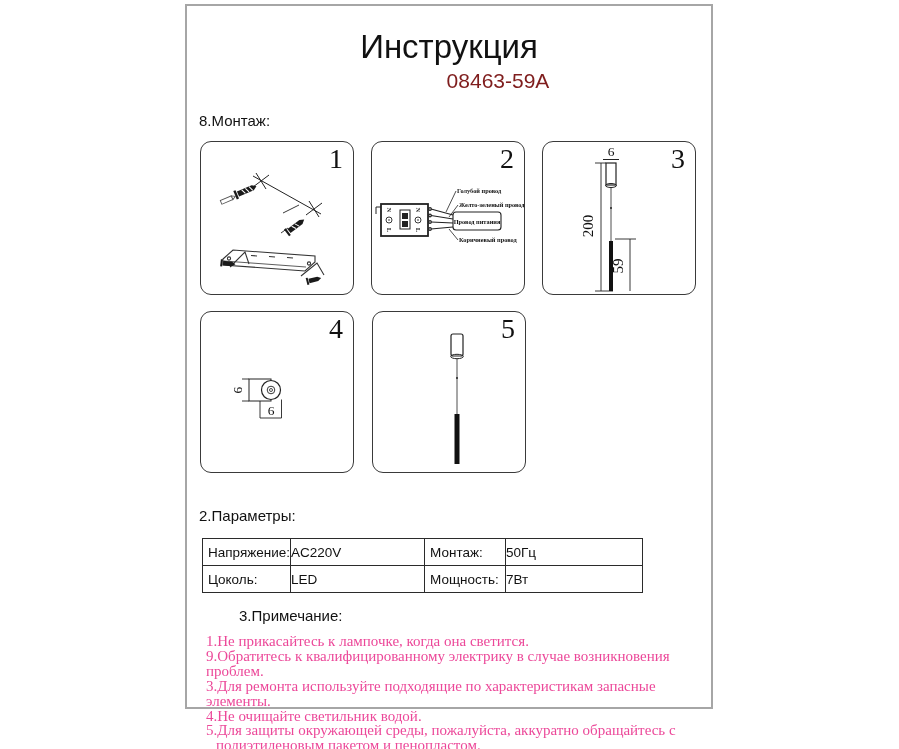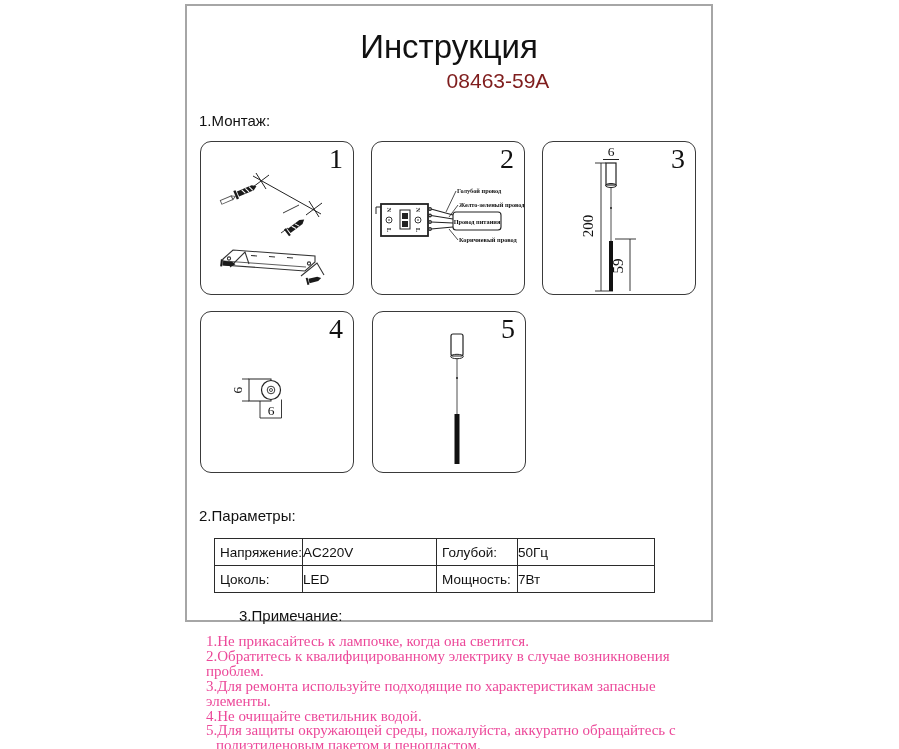--- a/index.html
+++ b/index.html
@@ -1,51 +1,51 @@
 <!DOCTYPE html>
 <html><head>
 <meta charset="utf-8">
 <style>
   html,body{margin:0;padding:0;background:#ffffff;}
   body{width:899px;height:749px;position:relative;font-family:"Liberation Sans",sans-serif;color:#1a1a1a;}
-  .page{position:absolute;left:185px;top:4px;width:528px;height:618px;background:#ffffff;border:2px solid #a6a6a6;box-sizing:border-box;}
+  .page{position:absolute;left:185px;top:4px;width:528px;height:705px;background:#ffffff;border:2px solid #a6a6a6;box-sizing:border-box;}
   .title{position:absolute;left:0;right:0;top:22px;text-align:center;font-size:33px;line-height:38px;color:#111;}
   .model{position:absolute;left:0;right:0;top:63px;text-align:center;font-size:21px;line-height:24px;color:#7f1d1d;transform:translateX(49px);}
   .heading{position:absolute;font-size:15px;color:#111;}
   .h-montage{left:12px;top:106px;}
   .h-params{left:12px;top:501px;}
   .h-notes{left:12px;top:601px;margin-left:40px;}
   .panel{position:absolute;border:1.2px solid #3a3a3a;border-radius:11px;box-sizing:border-box;background:#fff;}
   .row1{top:135px;height:154px;width:154px;}
   .row2{top:305px;height:162px;width:154px;}
   .p1{left:13px;}  .p2{left:184px;}  .p3{left:355px;}
   .p4{left:13px;}  .p5{left:185px;}
   .pnum{position:absolute;top:1px;right:10px;font-family:"Liberation Serif",serif;font-size:28px;color:#111;}
   .panel svg{position:absolute;left:0;top:0;}
-  .ptable{position:absolute;left:15px;top:532px;border-collapse:collapse;table-layout:fixed;margin-left:12px;}
+  .ptable{position:absolute;left:15px;top:532px;border-collapse:collapse;table-layout:fixed;}
   .ptable td{border:1.4px solid #2b2b2b;font-size:13.5px;height:26px;padding:0;color:#111;}
   .ptable td.lab{text-align:left;padding-left:5px;}
   .ptable td.val{text-align:left;}
   .notes{position:absolute;left:19px;top:628px;font-size:15px;line-height:14.9px;color:#ec4899;font-family:Liberation Serif, serif;}
   .notes .cont{padding-left:10px;}
   svg text{fill:#111;}
   .dim{font-family:"Liberation Serif",serif;font-size:15px;}
   .dimsmall{font-family:"Liberation Serif",serif;font-size:13.5px;}
   .wlabel{font-family:"Liberation Serif",serif;font-size:6.3px;font-weight:bold;}
   .tmark{font-family:"Liberation Serif",serif;font-size:6px;font-weight:bold;}
 </style>
 </head>
 <body>
 
 <div class="page">
 
   <div class="title">Инструкция</div>
   <div class="model">08463-59A</div>
 
-  <div class="heading h-montage">1.Монтаж:</div>
+  <div class="heading h-montage">8.Монтаж:</div>
 
   <div class="panel row1 p1">
     <svg width="152" height="152" viewBox="0 0 152 152">
       <g stroke="#222" stroke-width="1" fill="none">
         <line x1="52" y1="34" x2="120" y2="72"></line>
         <line x1="55" y1="31" x2="65" y2="47"></line>
           <line x1="68" y1="33" x2="52" y2="45"></line>
         <line x1="108" y1="59" x2="118" y2="75"></line>
           <line x1="121" y1="61" x2="105" y2="73"></line>
         <line x1="82" y1="71" x2="98" y2="63" stroke-width="0.9"></line>
@@ -192,36 +192,36 @@
     <colgroup>
         <col style="width:80px">
         <col style="width:134px">
         <col style="width:81px">
         <col style="width:137px">
       </colgroup>
     <tbody>
         <tr>
       <td class="lab">Напряжение:</td>
       <td class="val">AC220V</td>
-      <td class="lab">Голубой:</td>
+      <td class="lab">Монтаж:</td>
       <td class="val">50Гц</td>
     </tr>
     <tr>
       <td class="lab">Цоколь:</td>
       <td class="val">LED</td>
       <td class="lab">Мощность:</td>
       <td class="val">7Вт</td>
     </tr>
   </tbody>
     </table>
 
   <div class="heading h-notes">3.Примечание:</div>
 
   <div class="notes">
     <div>1.Не прикасайтесь к лампочке, когда она светится.</div>
-    <div>2.Обратитесь к квалифицированному электрику в случае возникновения проблем.</div>
+    <div>9.Обратитесь к квалифицированному электрику в случае возникновения проблем.</div>
     <div>3.Для ремонта используйте подходящие по характеристикам запасные элементы.</div>
     <div>4.Не очищайте светильник водой.</div>
     <div>5.Для защиты окружающей среды, пожалуйста, аккуратно обращайтесь с</div>
     <div class="cont">полиэтиленовым пакетом и пенопластом.</div>
   </div>
 
 </div>
 
 </body></html>

